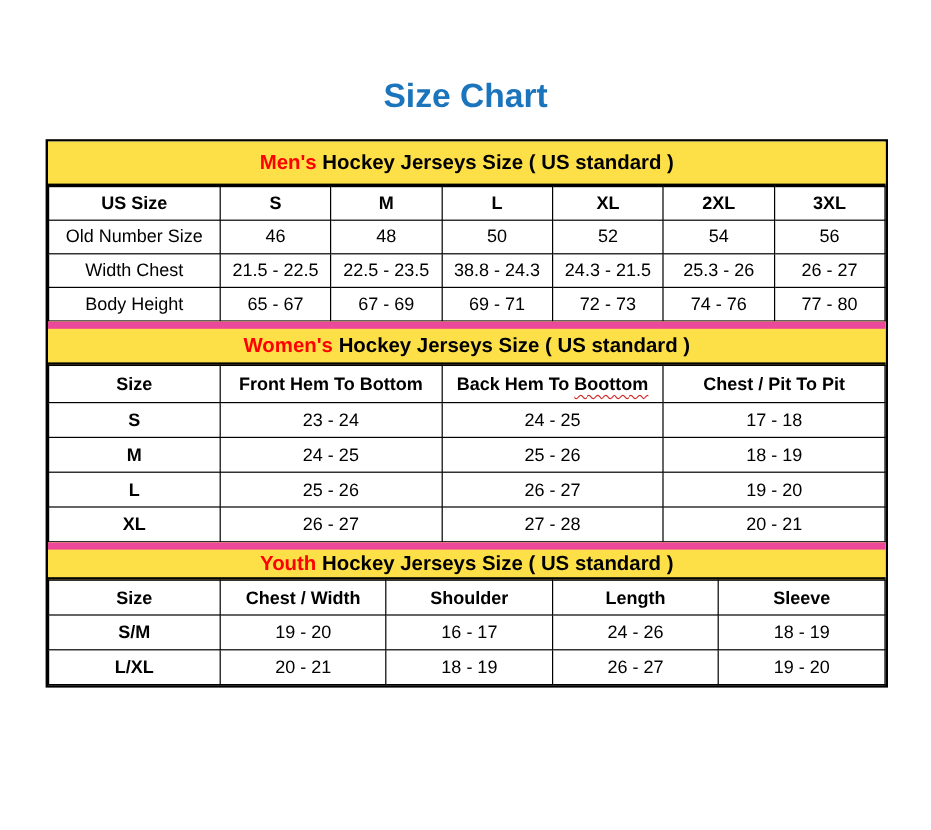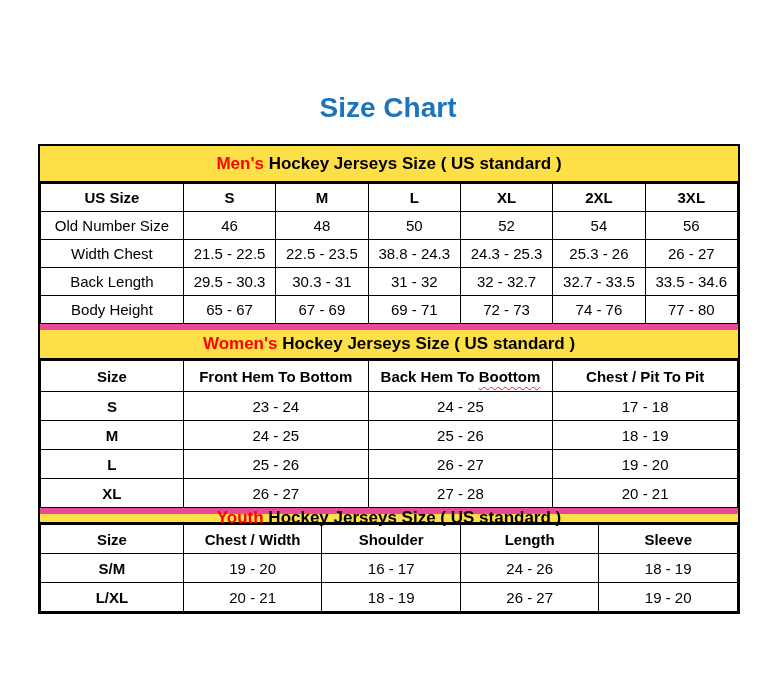--- a/index.html
+++ b/index.html
@@ -5,21 +5,21 @@
   html,body{margin:0;padding:0;background:#ffffff;}
   body{
     width:776px;height:692px;
     font-family:"Liberation Sans",sans-serif;
     color:#000;
     position:relative;
     overflow:hidden;
   }
   .page-title{
     margin:0;
-    padding-top:92px;
+    padding-top:64px;
     text-align:center;
     font-size:28px;
     font-weight:bold;
     color:#1B75BC;
     letter-spacing:0px;
   }
   #size-chart{
     margin:20px 0 0 38px;
     width:702px;
     border:2px solid #000;
@@ -33,21 +33,21 @@
     justify-content:center;
     font-weight:bold;
     font-size:17px;
     border-bottom:2px solid #000;
     box-sizing:border-box;
   }
   .band + table{border-top:0;}
   .band:not(:first-child){border-top:6px solid #ec4899;}
   .band-mens{height:37px;}
   .band-womens{height:36px;}
-  .band-youth{height:16px;}
+  .band-youth{height:31px;}
   .band .hl{color:#FF0000;white-space:pre;}
   .band .rest{color:#000;white-space:pre;}
   table{
     width:100%;
     border-collapse:collapse;
     table-layout:fixed;
   }
   th,td{
     border:1px solid #000;
     text-align:center;
@@ -110,32 +110,23 @@
           <td>50</td>
           <td>52</td>
           <td>54</td>
           <td>56</td>
         </tr>
         <tr>
           <td class="">Width Chest</td>
           <td>21.5 - 22.5</td>
           <td>22.5 - 23.5</td>
           <td>38.8 - 24.3</td>
-          <td>24.3 - 25.3</td>
+          <td>24.3 - 21.5</td>
           <td>25.3 - 26</td>
           <td>26 - 27</td>
-        </tr>
-        <tr>
-          <td class="">Back Length</td>
-          <td>29.5 - 30.3</td>
-          <td>30.3 - 31</td>
-          <td>31 - 32</td>
-          <td>32 - 32.7</td>
-          <td>32.7 - 33.5</td>
-          <td>33.5 - 34.6</td>
         </tr>
         <tr>
           <td class="">Body Height</td>
           <td>65 - 67</td>
           <td>67 - 69</td>
           <td>69 - 71</td>
           <td>72 - 73</td>
           <td>74 - 76</td>
           <td>77 - 80</td>
         </tr>

